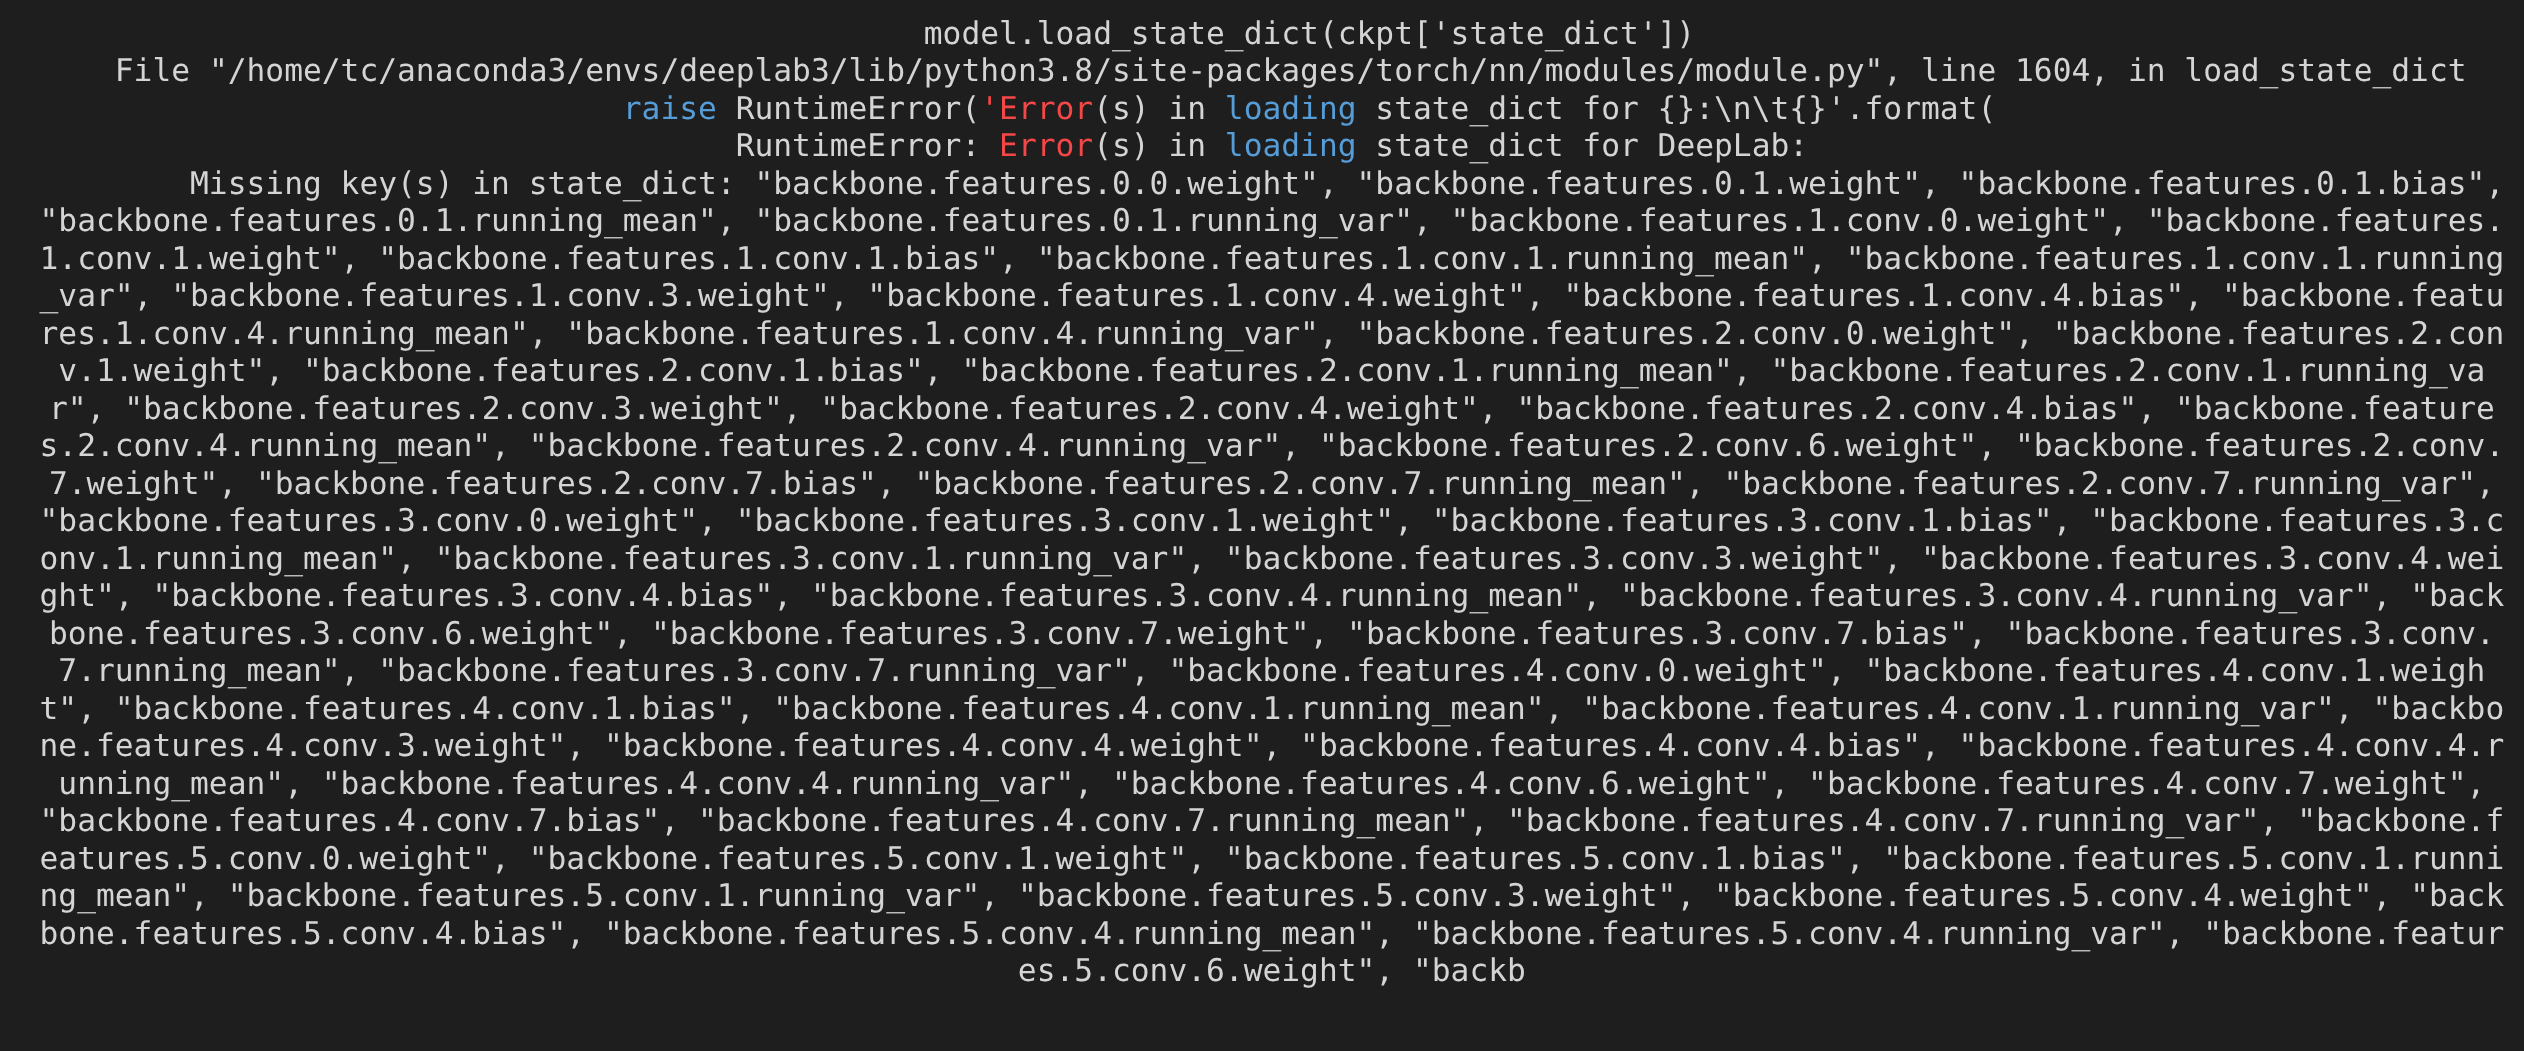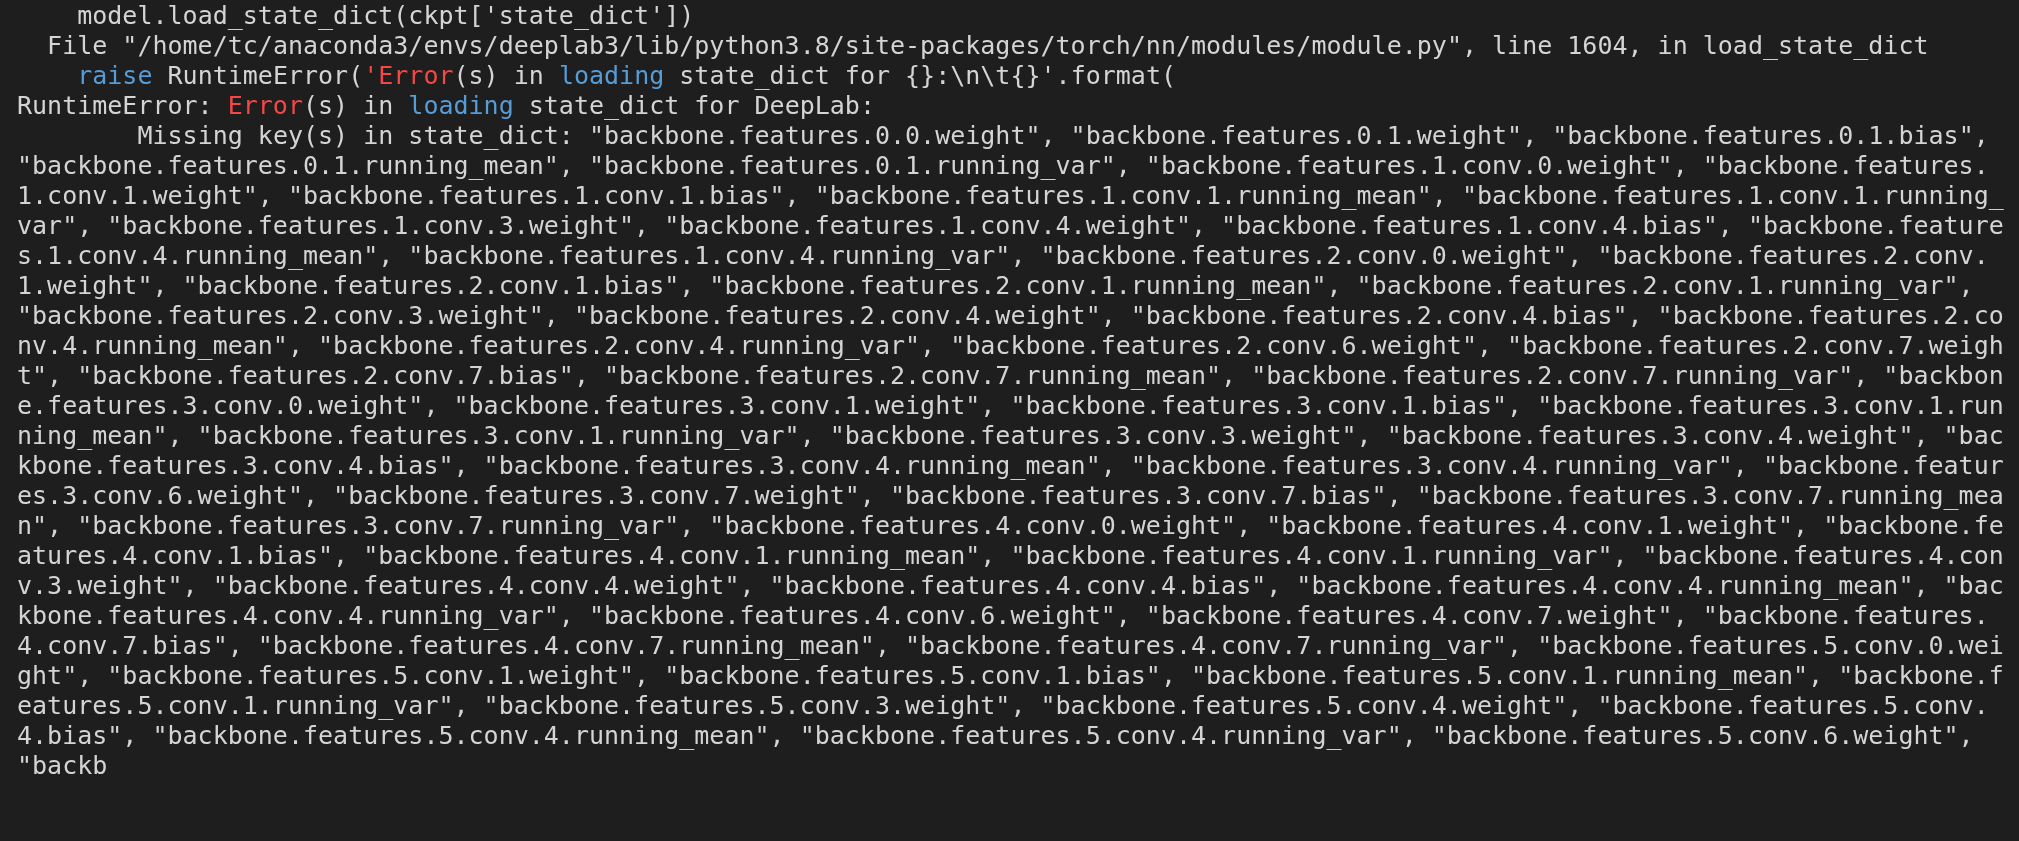--- a/index.html
+++ b/index.html
@@ -1,18 +1,18 @@
 <!DOCTYPE html>
 <html><head>
 <meta charset="utf-8">
 <style>
   * { margin:0; padding:0; box-sizing:border-box; }
   html, body { width:2019px; height:841px; background:#1e1e1e; overflow:hidden; }
   body { font-family: "Consolas","Menlo","DejaVu Sans Mono",monospace; font-size:25px; line-height:30px; color:#d4d4d4; }
-  pre.term { white-space:pre-wrap; word-break:break-all; margin:1px; padding:0 0 0 16px; }
+  pre.term { white-space:pre-wrap; word-break:break-all; margin:12px; padding:0 0 0 16px;text-align:center; }
   .w  { color:#d4d4d4; }
   .kw { color:#569cd6; }   
   .err{ color:#f44747; }
 </style>
 </head>
 <body>
 
 <pre class="term"><span class="w">    model.load_state_dict(ckpt['state_dict'])</span>
 <span class="w">  File "/home/tc/anaconda3/envs/deeplab3/lib/python3.8/site-packages/torch/nn/modules/module.py", line 1604, in load_state_dict</span>
 <span class="w"><span>    </span><span class="kw">raise</span><span> RuntimeError(</span><span class="err">'Error</span><span>(s) in </span><span class="kw">loading</span><span> state_dict for {}:\n\t{}'</span><span>.format(</span></span>

